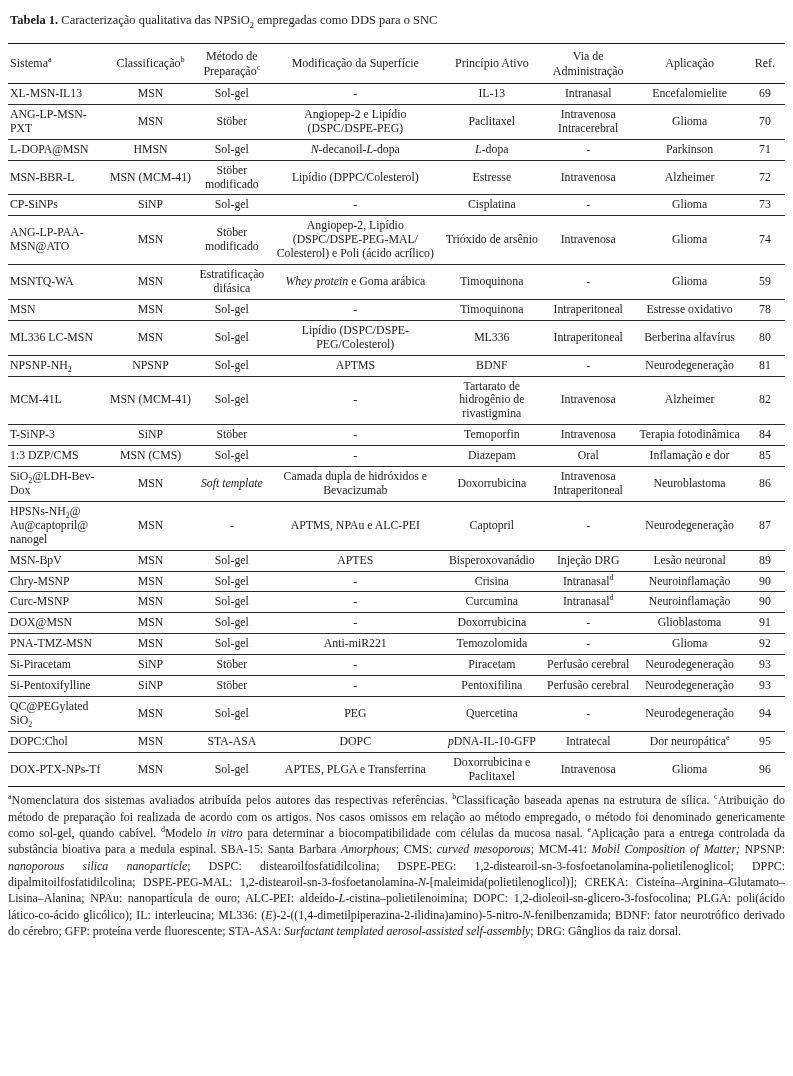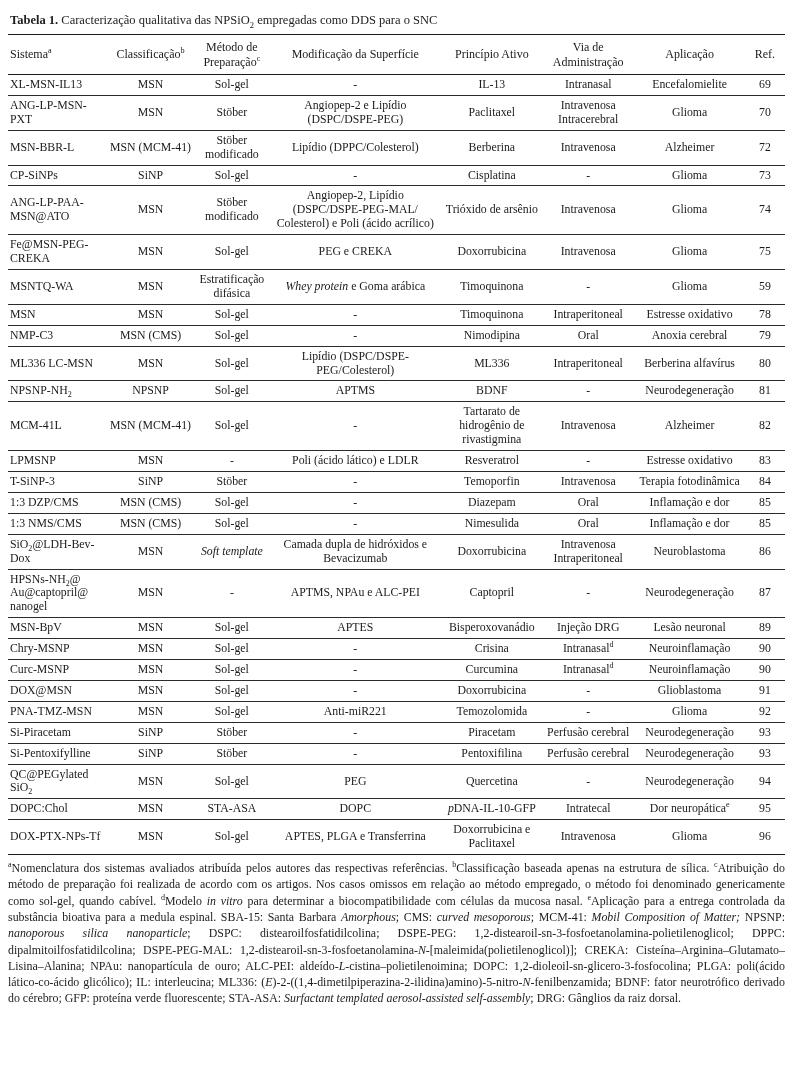--- a/index.html
+++ b/index.html
@@ -11,21 +11,21 @@
   }
   .page {
     width: 793px;
     box-sizing: border-box;
     padding: 8px 8px 4px 8px;
     background: #ffffff;
   }
   .table-title {
     font-size: 12.5px;
     line-height: 1.3;
-    margin: 4px 0 6px 2px;
+    margin: 4px 0 15px 2px;
     color: #1c1c1c;
   }
   .table-title b { font-weight: bold; }
   table.data-table {
     width: 100%;
     border-collapse: collapse;
     table-layout: fixed;
   }
   thead tr {
     border-top: 1.6px solid #1a1a1a;
@@ -108,25 +108,35 @@
           <td>ANG-LP-MSN-PXT</td>
           <td>MSN</td>
           <td>Stöber</td>
           <td>Angiopep-2 e Lipídio (DSPC/DSPE-PEG)</td>
           <td>Paclitaxel</td>
           <td>Intravenosa Intracerebral</td>
           <td>Glioma</td>
           <td>70</td>
         </tr>
         <tr>
+          <td>L-DOPA@MSN</td>
+          <td>HMSN</td>
+          <td>Sol-gel</td>
+          <td><i>N</i>-decanoil-<i>L</i>-dopa</td>
+          <td><i>L</i>-dopa</td>
+          <td>-</td>
+          <td>Parkinson</td>
+          <td>71</td>
+        </tr>
+        <tr>
           <td>MSN-BBR-L</td>
           <td>MSN (MCM-41)</td>
           <td>Stöber modificado</td>
           <td>Lipídio (DPPC/Colesterol)</td>
-          <td>Berberina</td>
+          <td>Estresse</td>
           <td>Intravenosa</td>
           <td>Alzheimer</td>
           <td>72</td>
         </tr>
         <tr>
           <td>CP-SiNPs</td>
           <td>SiNP</td>
           <td>Sol-gel</td>
           <td>-</td>
           <td>Cisplatina</td>
@@ -136,60 +146,40 @@
         </tr>
         <tr>
           <td>ANG-LP-PAA-MSN@ATO</td>
           <td>MSN</td>
           <td>Stöber modificado</td>
           <td>Angiopep-2, Lipídio (DSPC/DSPE-PEG-MAL/ Colesterol) e Poli (ácido acrílico)</td>
           <td>Trióxido de arsênio</td>
           <td>Intravenosa</td>
           <td>Glioma</td>
           <td>74</td>
-        </tr>
-        <tr>
-          <td>Fe@MSN-PEG-CREKA</td>
-          <td>MSN</td>
-          <td>Sol-gel</td>
-          <td>PEG e CREKA</td>
-          <td>Doxorrubicina</td>
-          <td>Intravenosa</td>
-          <td>Glioma</td>
-          <td>75</td>
         </tr>
         <tr>
           <td>MSNTQ-WA</td>
           <td>MSN</td>
           <td>Estratificação difásica</td>
           <td><i>Whey protein</i> e Goma arábica</td>
           <td>Timoquinona</td>
           <td>-</td>
           <td>Glioma</td>
           <td>59</td>
         </tr>
         <tr>
           <td>MSN</td>
           <td>MSN</td>
           <td>Sol-gel</td>
           <td>-</td>
           <td>Timoquinona</td>
           <td>Intraperitoneal</td>
           <td>Estresse oxidativo</td>
           <td>78</td>
-        </tr>
-        <tr>
-          <td>NMP-C3</td>
-          <td>MSN (CMS)</td>
-          <td>Sol-gel</td>
-          <td>-</td>
-          <td>Nimodipina</td>
-          <td>Oral</td>
-          <td>Anoxia cerebral</td>
-          <td>79</td>
         </tr>
         <tr>
           <td>ML336 LC-MSN</td>
           <td>MSN</td>
           <td>Sol-gel</td>
           <td>Lipídio (DSPC/DSPE-PEG/Colesterol)</td>
           <td>ML336</td>
           <td>Intraperitoneal</td>
           <td>Berberina alfavírus</td>
           <td>80</td>
@@ -208,55 +198,35 @@
           <td>MCM-41L</td>
           <td>MSN (MCM-41)</td>
           <td>Sol-gel</td>
           <td>-</td>
           <td>Tartarato de hidrogênio de rivastigmina</td>
           <td>Intravenosa</td>
           <td>Alzheimer</td>
           <td>82</td>
         </tr>
         <tr>
-          <td>LPMSNP</td>
-          <td>MSN</td>
-          <td>-</td>
-          <td>Poli (ácido lático) e LDLR</td>
-          <td>Resveratrol</td>
-          <td>-</td>
-          <td>Estresse oxidativo</td>
-          <td>83</td>
-        </tr>
-        <tr>
           <td>T-SiNP-3</td>
           <td>SiNP</td>
           <td>Stöber</td>
           <td>-</td>
           <td>Temoporfin</td>
           <td>Intravenosa</td>
           <td>Terapia fotodinâmica</td>
           <td>84</td>
         </tr>
         <tr>
           <td>1:3 DZP/CMS</td>
           <td>MSN (CMS)</td>
           <td>Sol-gel</td>
           <td>-</td>
           <td>Diazepam</td>
-          <td>Oral</td>
-          <td>Inflamação e dor</td>
-          <td>85</td>
-        </tr>
-        <tr>
-          <td>1:3 NMS/CMS</td>
-          <td>MSN (CMS)</td>
-          <td>Sol-gel</td>
-          <td>-</td>
-          <td>Nimesulida</td>
           <td>Oral</td>
           <td>Inflamação e dor</td>
           <td>85</td>
         </tr>
         <tr>
           <td>SiO<sub>2</sub>@LDH-Bev-Dox</td>
           <td>MSN</td>
           <td><i>Soft template</i></td>
           <td>Camada dupla de hidróxidos e Bevacizumab</td>
           <td>Doxorrubicina</td>

